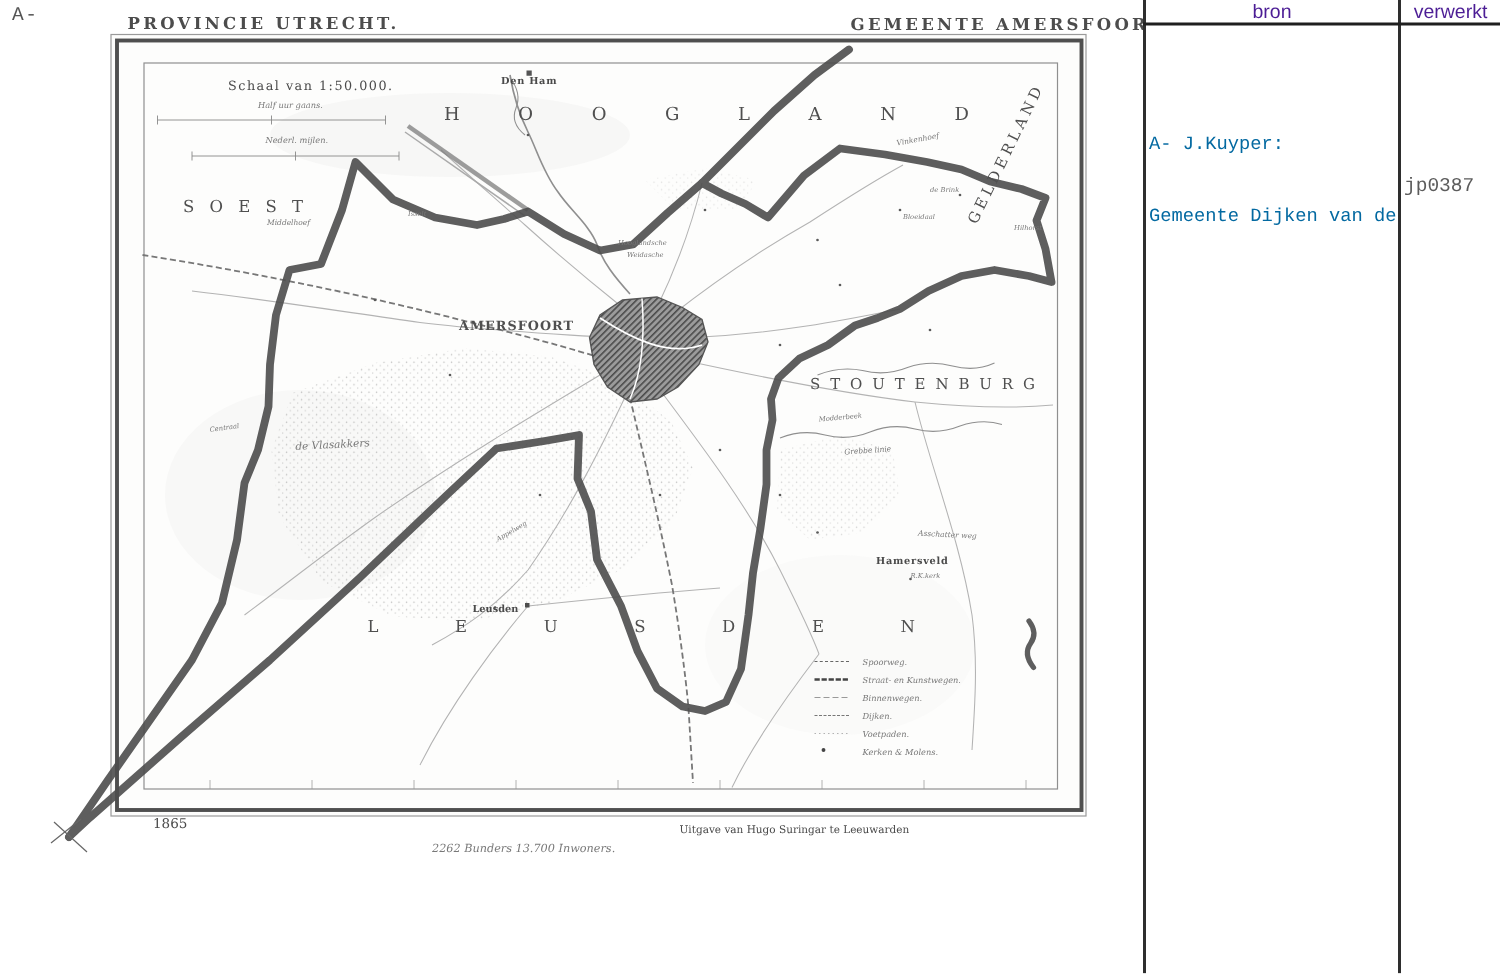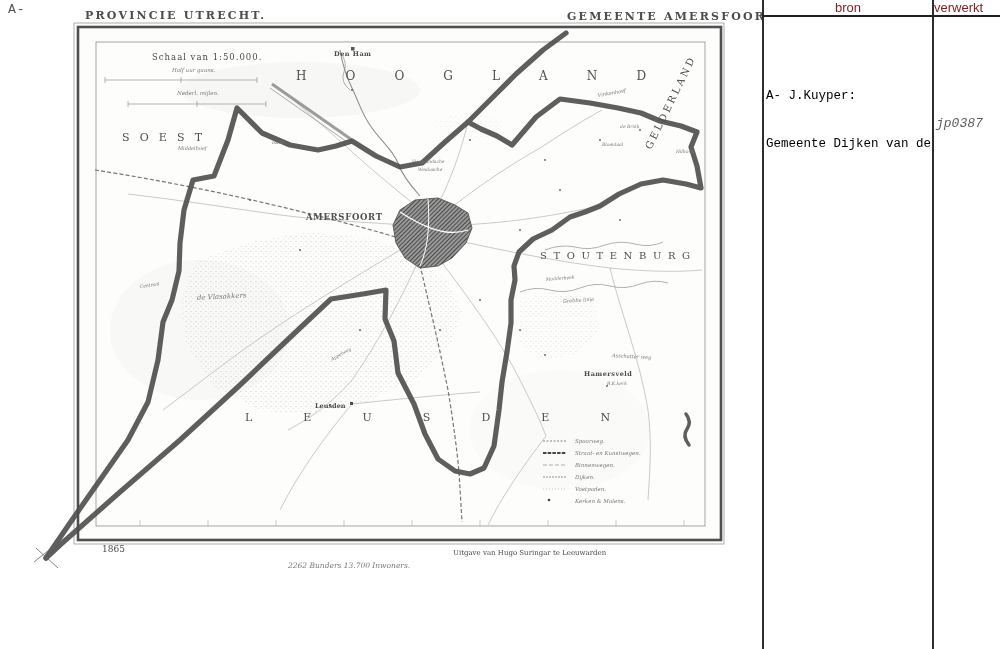--- a/index.html
+++ b/index.html
@@ -8,27 +8,27 @@
   .corner-label{position:absolute;left:8px;top:2px;font-family:"Liberation Mono","DejaVu Sans Mono",monospace;
         font-size:13px;color:#555;letter-spacing:1px;}
   svg text{user-select:none;}
   .t-serif{font-family:"DejaVu Serif",serif;fill:#4a4a4a;}
   .t-it{font-family:"DejaVu Serif",serif;font-style:italic;fill:#787878;}
   .t-head{font-family:"DejaVu Serif",serif;font-weight:bold;fill:#4c4c4c;letter-spacing:2.2px;}
   .t-region{font-family:"DejaVu Serif",serif;fill:#4f4f4f;}
   
   .panel-line{position:absolute;background:#2e2e2e;}
   .panel-header{position:absolute;top:0;height:15px;line-height:15px;text-align:center;
-        font-size:13px;color:#7f1d1d;}
+        font-size:13px;color:#4c1d95;}
   .source-block{position:absolute;left:766px;top:56px;width:164px;
         font-family:"Liberation Mono","DejaVu Sans Mono",monospace;
-        font-size:12.5px;line-height:16px;color:#000000;white-space:pre;}
+        font-size:12.5px;line-height:16px;color:#0369a1;white-space:pre;}
   .code-label{position:absolute;left:936px;top:116px;
         font-family:"Liberation Mono","DejaVu Sans Mono",monospace;
-        font-size:13px;color:#5c5c5c;font-style:italic;}
+        font-size:13px;color:#5c5c5c;}
 </style>
 </head>
 <body>
 
 <div class="page">
 
   <div class="corner-label">A-</div>
 
   <svg width="763" height="649" viewBox="0 0 763 649" style="position:absolute;left:0;top:0;">
     <defs>
@@ -222,21 +222,21 @@
     <text class="t-serif" x="453" y="555" font-size="7" fill="#6e6e6e">Uitgave van Hugo Suringar te Leeuwarden</text>
     <text class="t-it" x="288" y="568" font-size="7.5" fill="#5f5f5f">2262 Bunders  13.700 Inwoners.</text>
   </svg>
 
   <div>
     <div class="panel-line" style="left:762px;top:0;width:2px;height:649px;"></div>
     <div class="panel-line" style="left:932px;top:0;width:2px;height:649px;"></div>
     <div class="panel-line" style="left:762px;top:15px;width:238px;height:2px;background:#1f1f1f;"></div>
 
     <div class="panel-header" style="left:764px;width:168px;">bron</div>
-    <div class="panel-header" style="left:934px;width:46px;">verwerkt</div>
+    <div class="panel-header" style="left:934px;width:66px;">verwerkt</div>
 
     <div class="source-block">
       <div>A- J.Kuyper:</div>
       <div>Gemeente Dijken van de</div>
     </div>
 
     <div class="code-label">jp0387</div>
   </div>
 
 </div>

